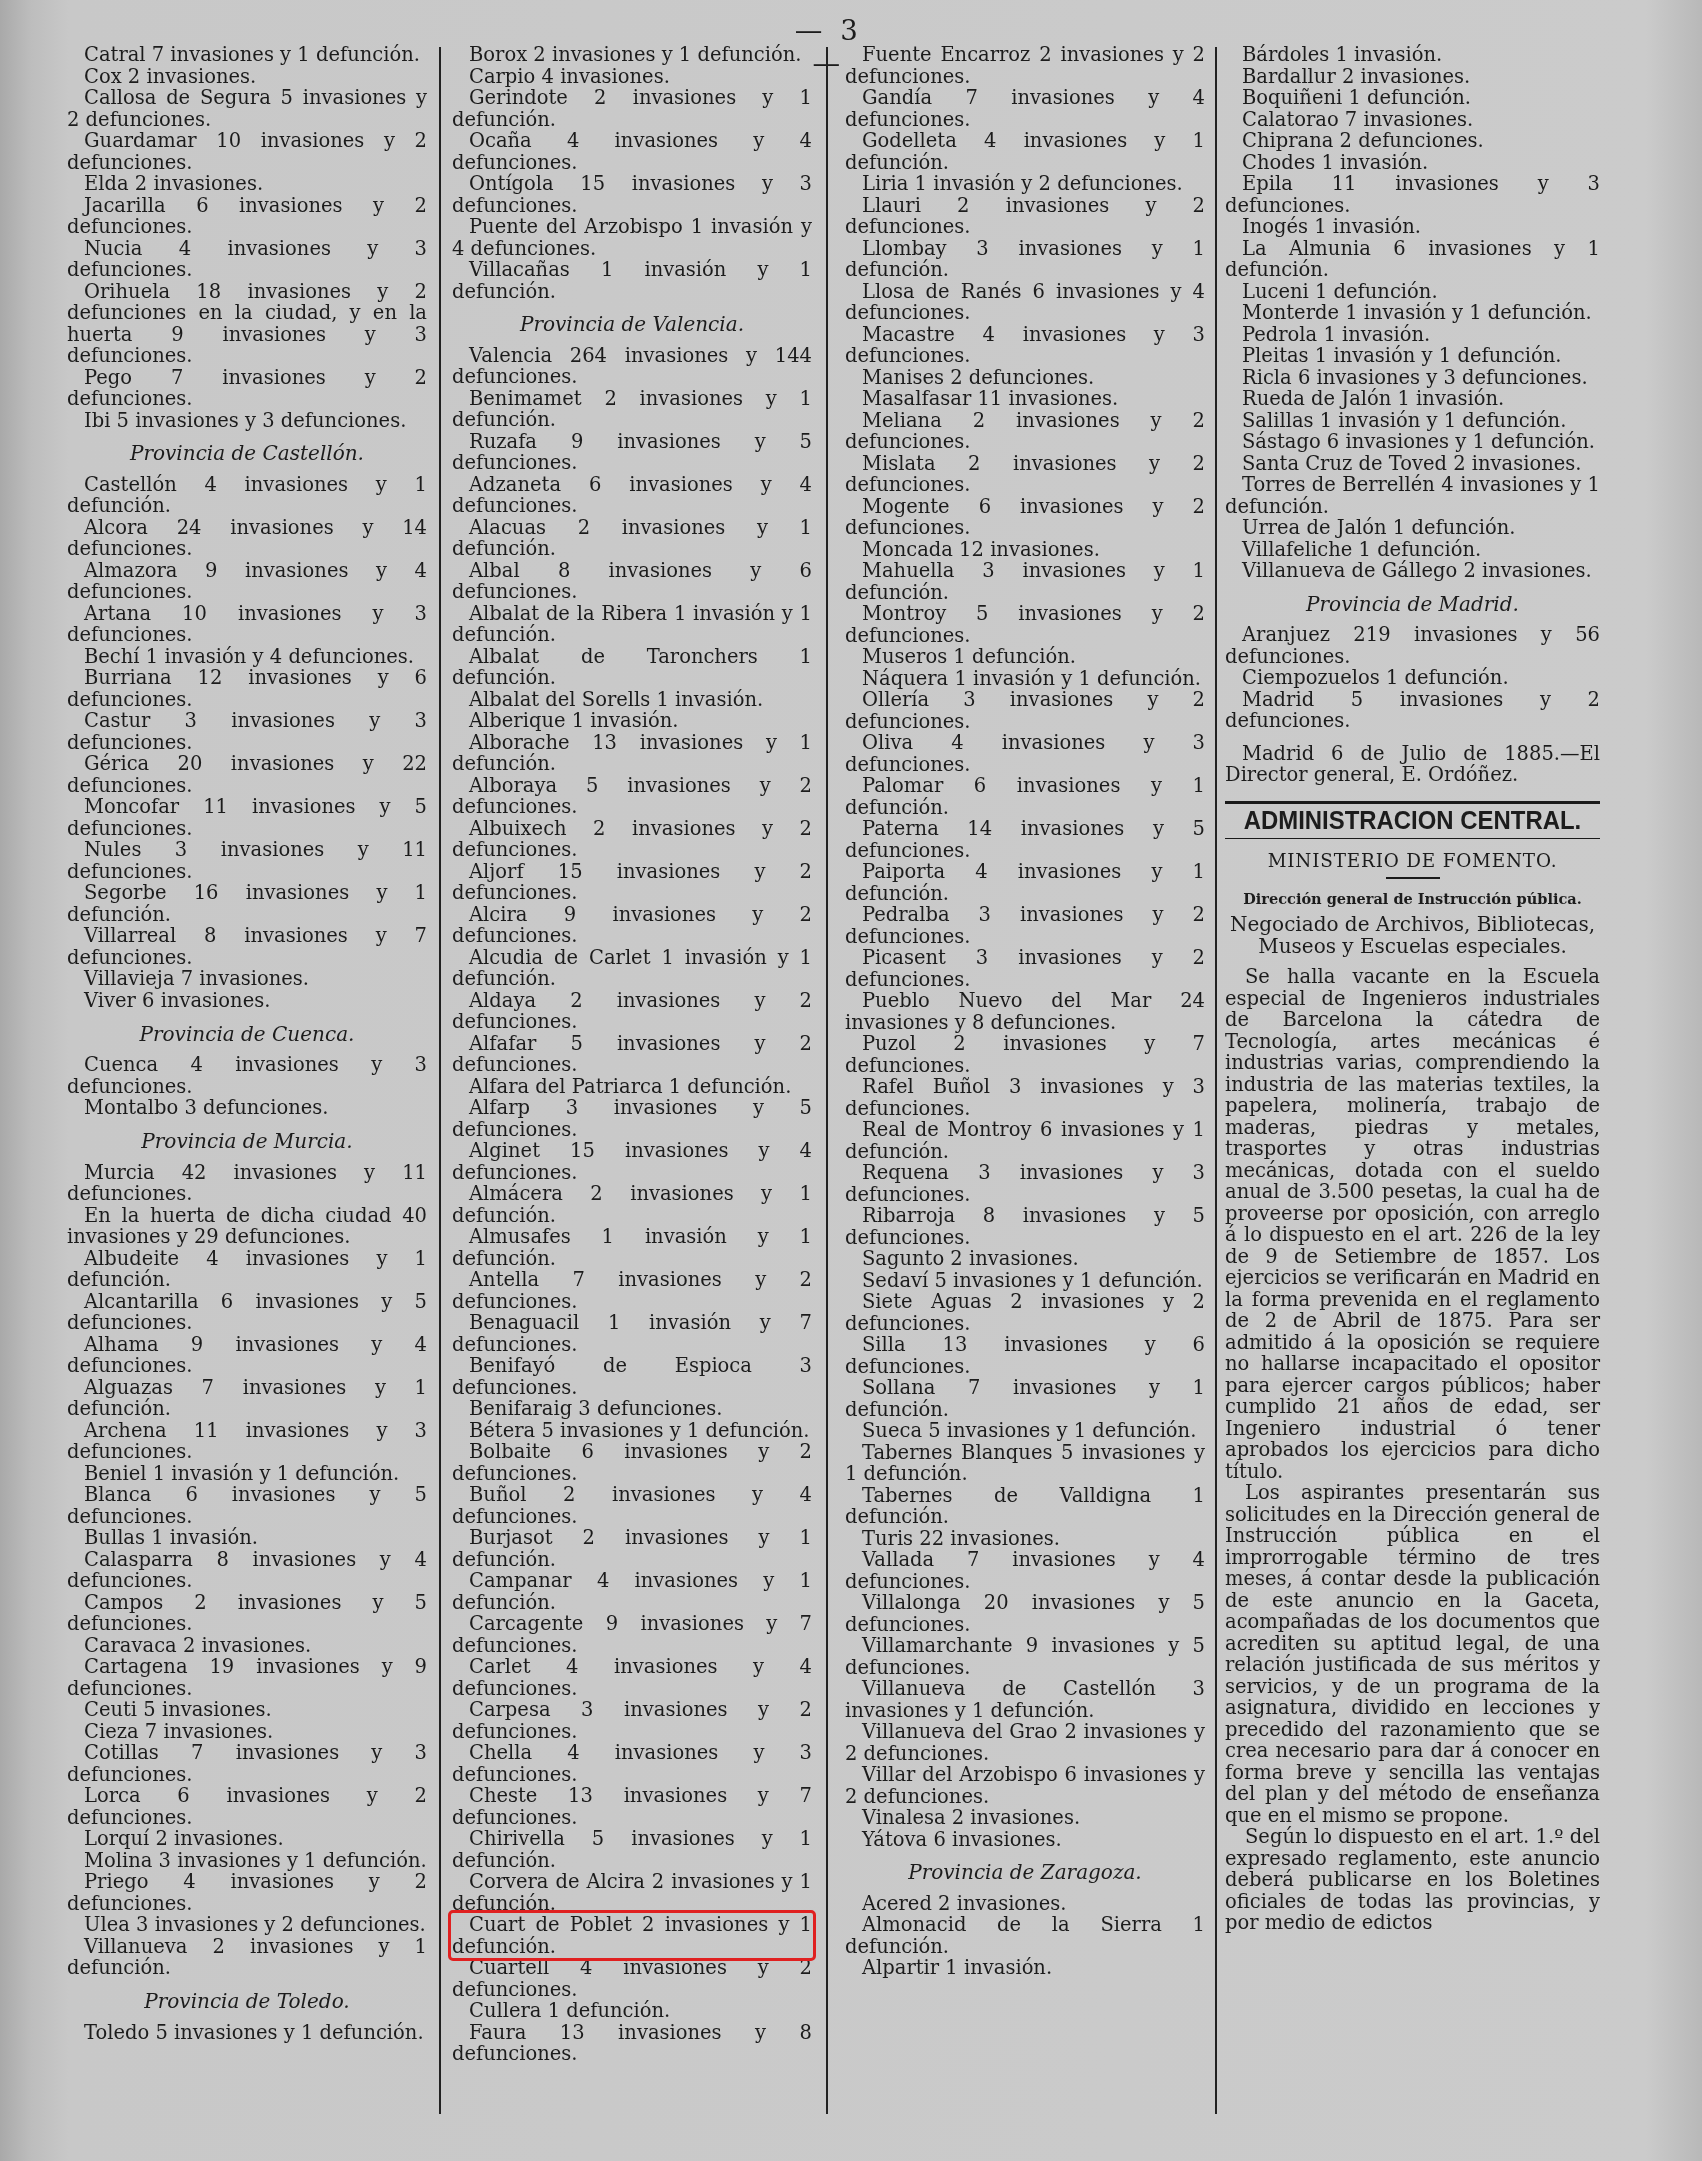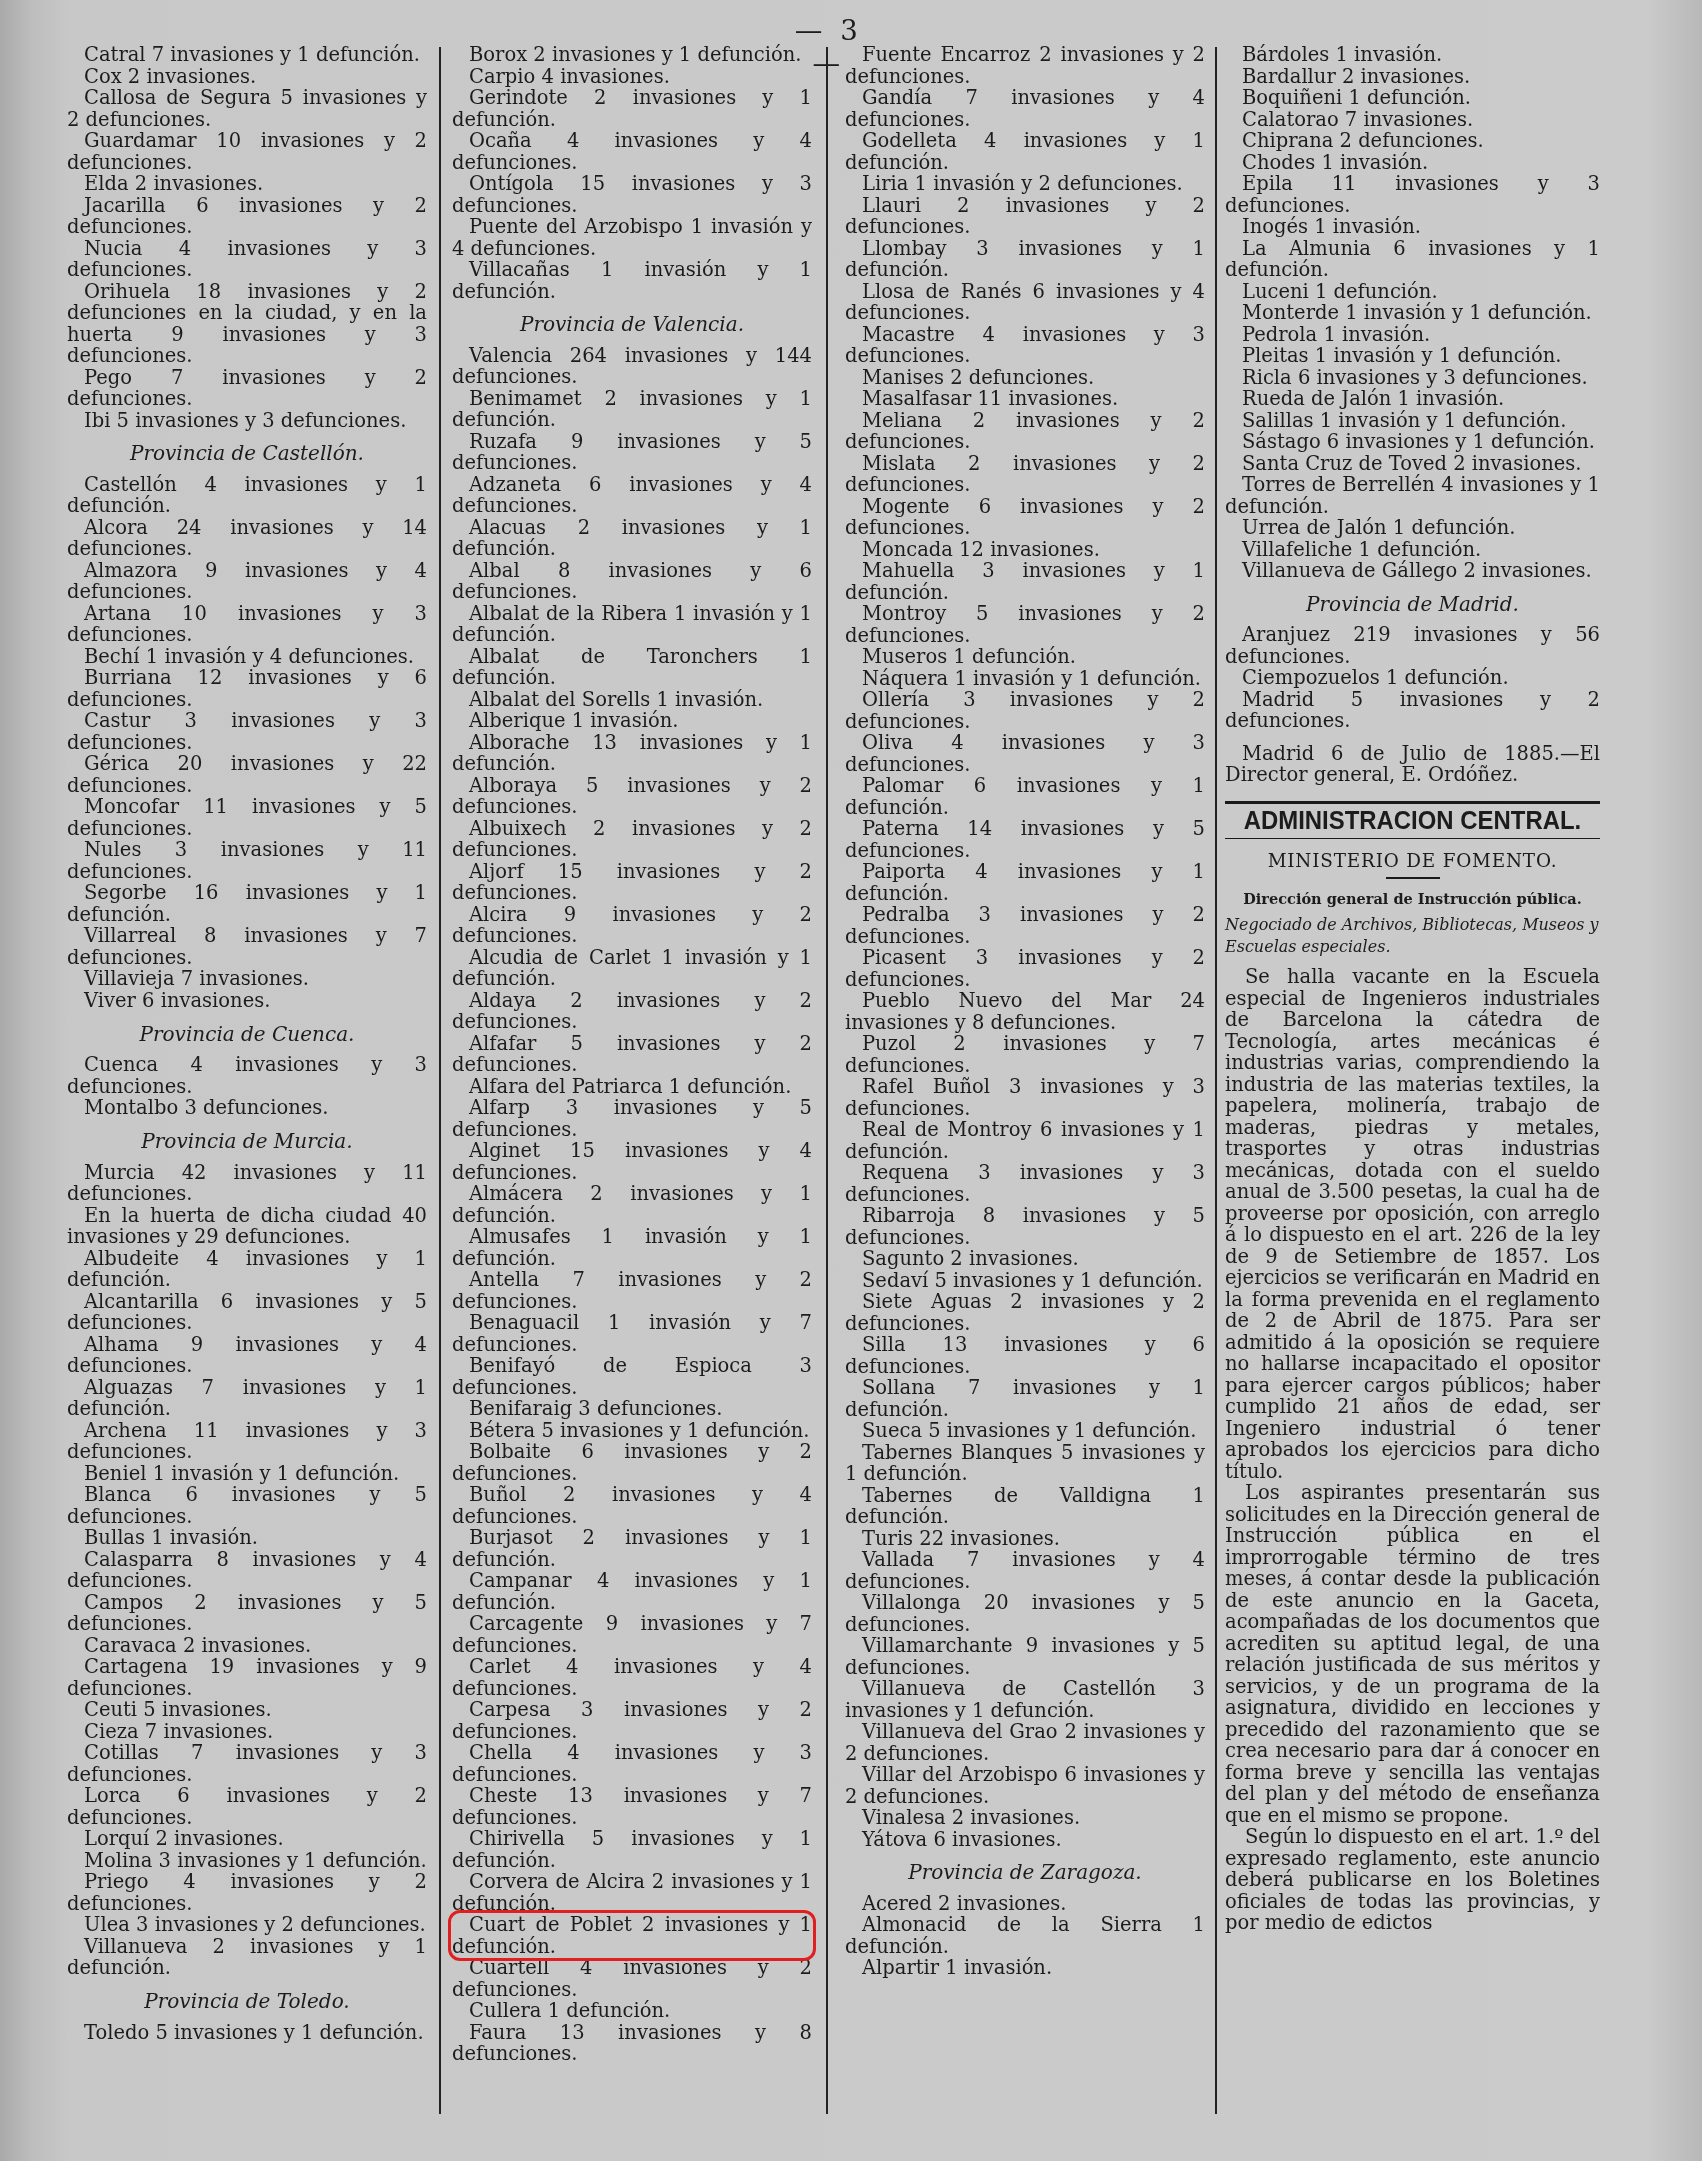--- a/index.html
+++ b/index.html
@@ -34,35 +34,35 @@
   .r2 { left: 826px; top: 47px; height: 2067px; }
   .r3 { left: 1215px; top: 47px; height: 2067px; }
   .entry {
     text-indent: 17px; text-align: justify; margin: 0;
   }
   .heading {
     text-align: center; font-style: italic; margin: 12.2px 0 9.2px 0;
     font-size: 20px;
   }
   .highlight {
-    outline: 3.1px solid #e02020; border-radius: 8px; outline-offset: 1.5px;
+    outline: 3.1px solid #e02020; border-radius: 1px; outline-offset: 1.5px;
   }
   .signature { text-indent: 17px; text-align: justify; margin: 10.7px 0 0 0; }
   .big-title-wrap {
     margin: 15.3px 0 10.7px 0; border-top: 3.8px solid #1a1a1a; border-bottom: 1.5px solid #1a1a1a;
     padding: 6.1px 0 4.6px 0; text-align: center;
   }
   .big-title {
     font-family: "Liberation Sans", "DejaVu Sans", sans-serif; font-weight: bold;
     font-size: 26px; letter-spacing: 0px; transform: scaleX(0.92); display: inline-block;
   }
   .ministry { text-align: center; letter-spacing: 0.8px; margin: 7.7px 0 3.1px 0; font-size: 18.4px; }
   .short-rule { width: 54px; height: 1.5px; background: #1a1a1a; margin: 6.1px auto 10.7px auto; }
   .direction { text-align: center; font-weight: bold; font-size: 14.5px; line-height: 17px; margin: 0 0 7.7px 0; }
-  .negociado { font-style: italic; font-size: 16px; line-height: 21.4px; margin: 0 0 9.2px 0; }
+  .negociado { text-align: center; font-size: 20px; line-height: 21.4px; margin: 0 0 9.2px 0; }
   .para { text-indent: 20px; text-align: justify; margin: 0; }
 </style>
 </head>
 <body>
 
 <div class="page">
 
   <div class="page-number">— 3 —</div>
 
   <div class="rule r1"></div>

